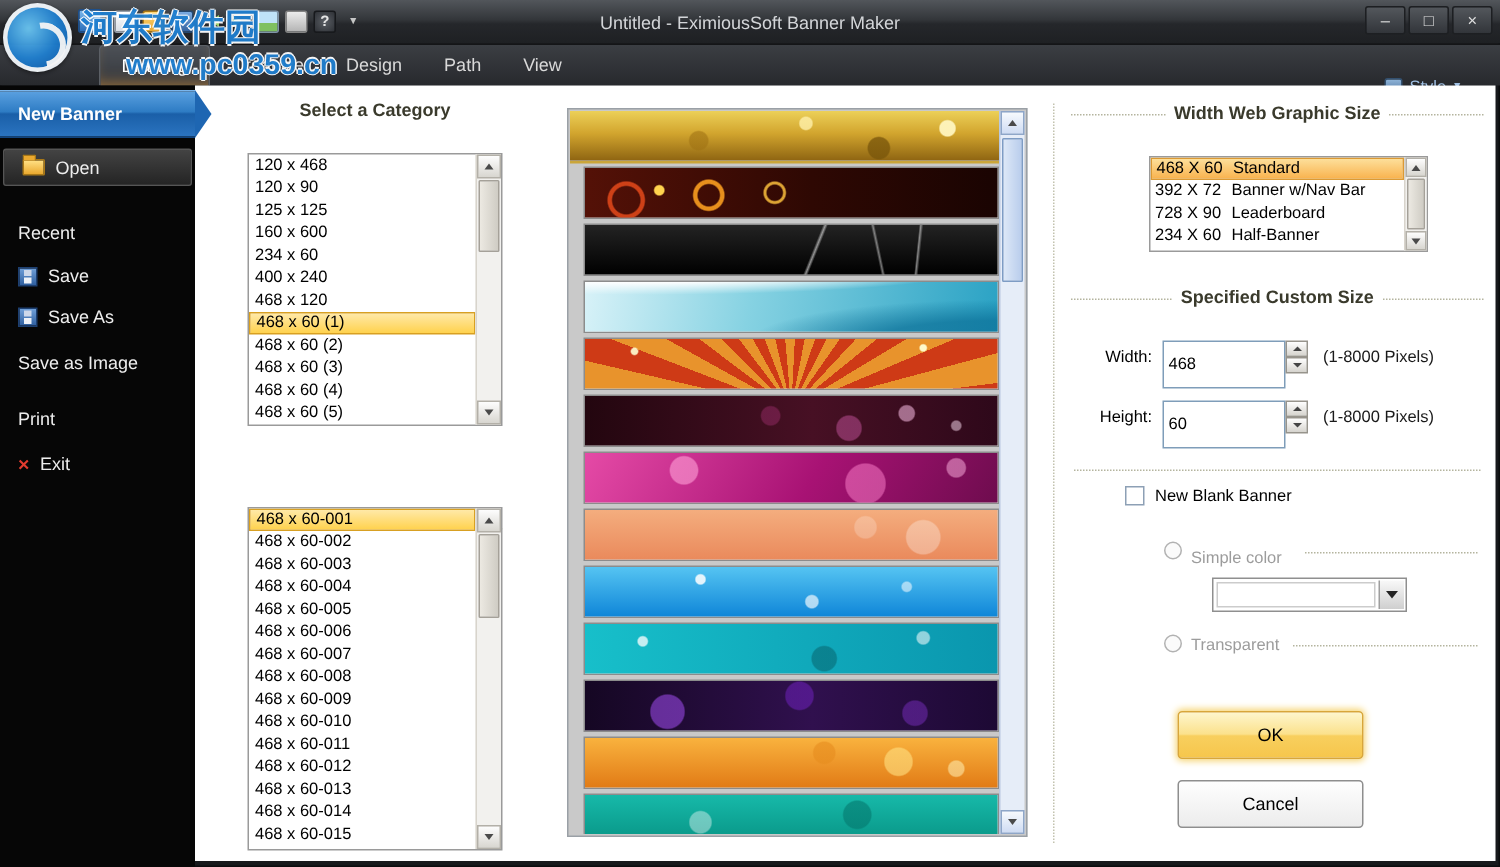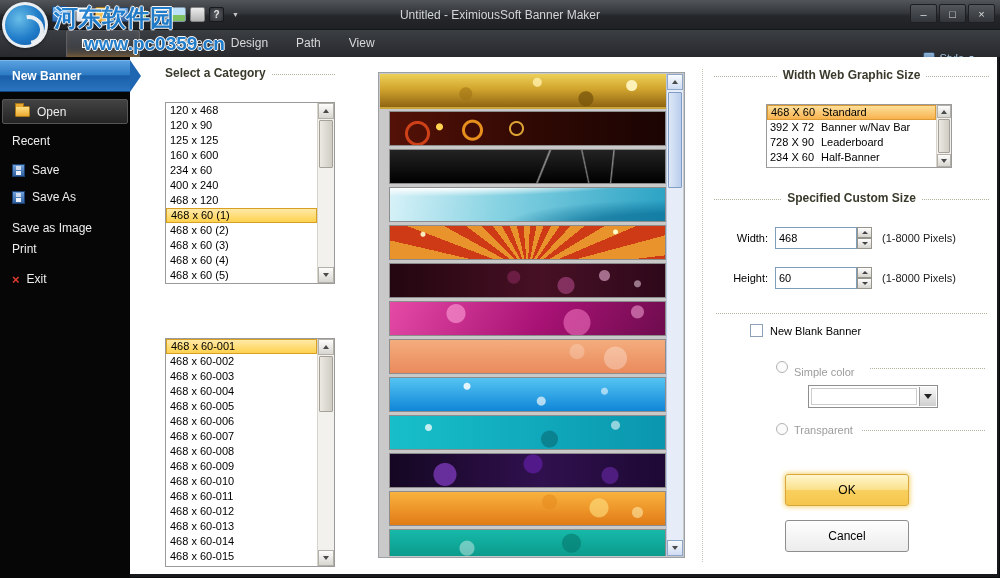--- a/index.html
+++ b/index.html
@@ -51,25 +51,25 @@
                color:#ededed; font-size:12px; cursor:default; }
   .side-item .slabel { white-space:nowrap; }
   .side-item.active { height:32px; font-weight:bold; color:#fff;
        background:linear-gradient(180deg,#5aa0e0 0%,#2e7cc4 45%,#1a5fa8 50%,#2b74c0 100%);
        border-top:1px solid #7ab6ee; border-bottom:1px solid #11447e;}
   .side-item.active::after { content:""; position:absolute; left:130px; top:50%; margin-top:-16px;
        border:16px solid transparent; border-left:11px solid #1e66b2; border-right:none;}
   .side-item.raised { background:linear-gradient(#434343,#242424); border:1px solid #555; border-radius:2px;
                       margin-left:2px; margin-right:2px;}
   #sidebar-items .side-item:nth-child(1){ margin-bottom:7px;}
-  #sidebar-items .side-item:nth-child(2){ margin-bottom:7px; height:25px;align-items:center;}
+  #sidebar-items .side-item:nth-child(2){ margin-bottom:21px; height:25px;align-items:center;}
   #sidebar-items .side-item:nth-child(3){ margin-bottom:8px; height:20px;}
   #sidebar-items .side-item:nth-child(4){ margin-bottom:6px; height:22px;}
   #sidebar-items .side-item:nth-child(5){ margin-bottom:10px; height:20px;}
-  #sidebar-items .side-item:nth-child(6){ margin-bottom:0; height:22px;}
+  #sidebar-items .side-item:nth-child(6){ margin-bottom:16px; height:22px;}
   #sidebar-items .side-item:nth-child(7){ margin-bottom:8px; height:20px;}
   .sicon { margin-right:7px; flex:none; }
   .sicon.folder { width:15px; height:11px; background:linear-gradient(#ffe084,#eaa92f);
                   border:1px solid #a87818; border-radius:1px; position:relative;}
   .sicon.folder::before { content:""; position:absolute; left:-1px; top:-4px; width:7px; height:3px;
                   background:#eaa92f; border:1px solid #a87818; border-bottom:none; border-radius:1px 1px 0 0;}
   .sicon.disk { width:13px; height:13px; background:linear-gradient(#6f9fd8,#2f5f9f); border:1px solid #1d3f70; position:relative;}
   .sicon.disk::before { content:""; position:absolute; left:3px; top:1px; right:3px; height:4px; background:#cdd8ea;}
   .sicon.disk::after { content:""; position:absolute; left:3px; bottom:1px; right:3px; height:4px; background:#eef2f8;}
   .sicon.exit { color:#e23b2e; font-weight:bold; font-size:13px; line-height:13px;}
@@ -113,21 +113,21 @@
   .sizelist { left:56px; top:47px; width:186px; height:64px; }
   .srows { position:absolute; left:0; top:0; right:15px; bottom:0; overflow:hidden;}
   .srow { height:15px; line-height:15px; display:flex; font-size:11px;}
   .srow .ssize { width:54px; padding-left:3px; flex:none;}
   .srow .sname { flex:1; }
   .srow.sel { background:linear-gradient(#fddf9a,#f9b34f); border:1px solid #dc9a33; line-height:13px;}
   .sizelist .vscroll { width:15px; }
   .sizelist .sbtn { height:13px; }
 
   .rp-label { position:absolute; width:58px; text-align:right; font-size:11px; }
-  .field { position:absolute; width:82px; height:22px; border:1px solid #7f9db9; font-size:11px;
+  .field { position:absolute; width:82px; height:32px; border:1px solid #7f9db9; font-size:11px;
            padding:0 3px; font-family:"Liberation Sans","DejaVu Sans",sans-serif;}
   .spin { position:absolute; width:15px; height:22px; }
   .spin .sp { position:absolute; left:0; right:0; height:11px; background:linear-gradient(#fefefe,#d6d4ce);
               border:1px solid #97948c; display:flex; align-items:center; justify-content:center;}
   .spin .sp.up { top:0;} .spin .sp.dn { bottom:0;}
   .sp.up::after { content:""; border:3px solid transparent; border-bottom:3px solid #444; margin-top:-3px;}
   .sp.dn::after { content:""; border:3px solid transparent; border-top:3px solid #444; margin-bottom:-3px;}
   .hint { position:absolute; font-size:11px; color:#1a1a1a; }
 
   .dotline { position:absolute; border-top:1px dotted #b4b49e; height:1px;}
@@ -231,21 +231,21 @@
         </div>
         <div class="side-item">
           <span class="sicon exit">×</span>
           <span class="slabel">Exit</span>
         </div>
       </div>
   </div>
 
   <div class="content">
 
-    <div class="hrow" style="left:35px; top:9px; width:170px;">
+    <div class="hrow" style="left:35px; top:9px; width:170px;flex-direction:column;">
       <span>Select a Category</span>
       <span class="dots"></span>
     </div>
     <div class="listbox" style="left:35px; top:45px; width:170px; height:182px;">
       <div class="litems" id="cat-items">
           <div class="li">120 x 468</div>
           <div class="li">120 x 90</div>
           <div class="li">125 x 125</div>
           <div class="li">160 x 600</div>
           <div class="li">234 x 60</div>

